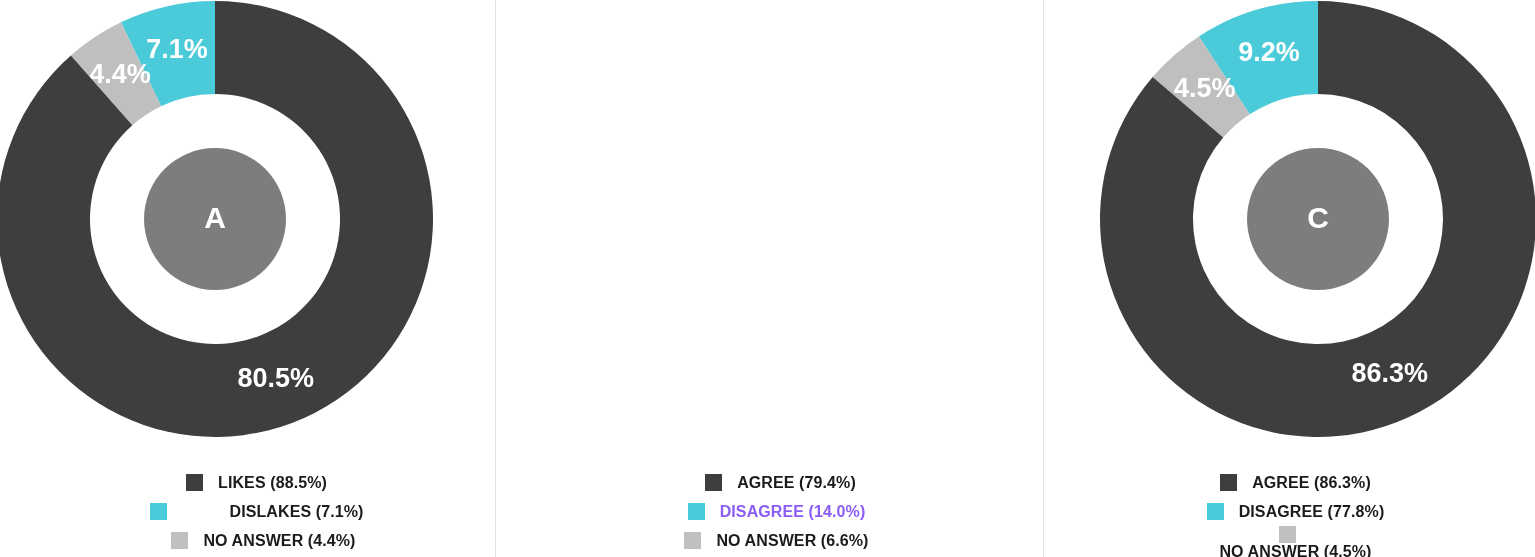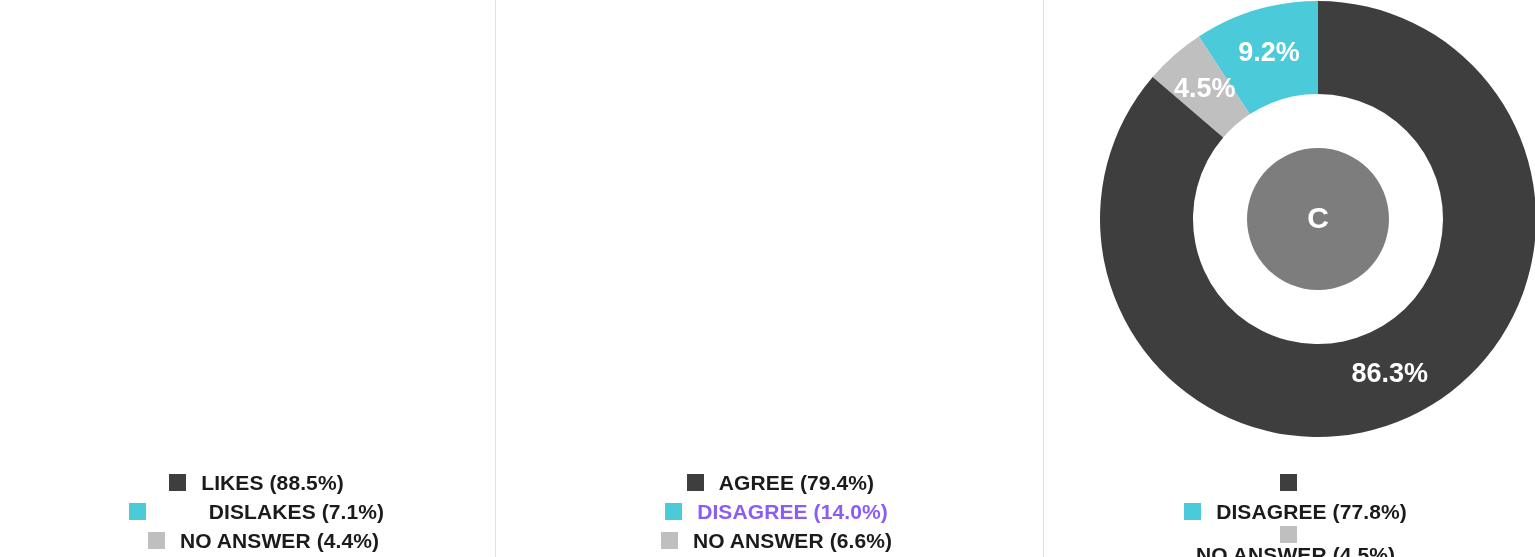--- a/index.html
+++ b/index.html
@@ -83,32 +83,44 @@
   .legend-swatch {
     width: 17px;
     height: 17px;
     flex: 0 0 17px;
     margin-right: 15px;
   }
 
   .legend-text {
     font-family: "Liberation Sans", sans-serif;
     font-weight: bold;
-    font-size: 21px;
+    font-size: 16px;
     letter-spacing: 0.1px;
     color: #1b1b1b;
   }
 </style>
 </head>
 <body>
 
 <div id="board" style="width: 1535px; height: 557px; background: rgb(255, 255, 255);">
     <div class="divider" style="left: 495px; background: rgb(226, 226, 226);"></div>
     <div class="divider" style="left: 1043px; background: rgb(226, 226, 226);"></div>
     <div class="panel" style="left: 0px; width: 495px;">
+      <div class="donut-wrap" style="width: 495px; height: 460px;">
+        <svg class="donut-svg" width="495" height="460" viewBox="0 0 495 460">
+          <path d="M 215.00 1.00 A 218 218 0 0 0 120.94 22.33 L 161.07 106.23 A 125 125 0 0 1 215.00 94.00 Z" fill="#4bcbd9"></path>
+          <text class="slice-label" x="177.0" y="51.3" font-size="27" fill="#ffffff">7.1%</text>
+          <path d="M 120.94 22.33 A 218 218 0 0 0 70.83 55.48 L 132.34 125.24 A 125 125 0 0 1 161.07 106.23 Z" fill="#bfbfbf"></path>
+          <text class="slice-label" x="120.1" y="75.5" font-size="27" fill="#ffffff">4.4%</text>
+          <path d="M 70.83 55.48 A 218 218 0 1 0 215.00 1.00 L 215.00 94.00 A 125 125 0 1 1 132.34 125.24 Z" fill="#3e3e3e"></path>
+          <text class="slice-label" x="275.8" y="379.9" font-size="27" fill="#ffffff">80.5%</text>
+          <circle cx="215" cy="219" r="71" fill="#7d7d7d"></circle>
+          <text class="center-letter" x="215" y="220" fill="#ffffff">A</text>
+        </svg>
+      </div>
       <div class="legend" style="top: 468px;">
         <div class="legend-row" style="margin-left: 18px;">
           <span class="legend-swatch" style="background: rgb(62, 62, 62);"></span>
           <span class="legend-text" style="color: rgb(27, 27, 27);">LIKES  (88.5%)</span>
         </div>
         <div class="legend-row" style="margin-left: 18px; gap: 48px;">
           <span class="legend-swatch" style="background: rgb(75, 203, 217);"></span>
           <span class="legend-text" style="color: rgb(27, 27, 27);">DISLAKES  (7.1%)</span>
         </div>
         <div class="legend-row" style="margin-left: 32px;">
@@ -142,20 +154,21 @@
           <text class="slice-label" x="160.7" y="89.6" font-size="27" fill="#ffffff">4.5%</text>
           <path d="M 108.68 76.90 A 218 218 0 1 0 274.00 1.00 L 274.00 94.00 A 125 125 0 1 1 179.20 137.52 Z" fill="#3e3e3e"></path>
           <text class="slice-label" x="345.8" y="375.3" font-size="27" fill="#ffffff">86.3%</text>
           <circle cx="274" cy="219" r="71" fill="#7d7d7d"></circle>
           <text class="center-letter" x="274" y="220" fill="#ffffff">C</text>
         </svg>
       </div>
       <div class="legend" style="top: 468px;">
         <div class="legend-row" style="margin-left: 12px;">
           <span class="legend-swatch" style="background: rgb(62, 62, 62);"></span>
+          <span class="legend-text" style="color: rgb(27, 27, 27);">AGREE  (86.3%)</span>
         </div>
         <div class="legend-row" style="margin-left: 12px;">
           <span class="legend-swatch" style="background: rgb(75, 203, 217);"></span>
           <span class="legend-text" style="color: rgb(27, 27, 27);">DISAGREE  (77.8%)</span>
         </div>
         <div class="legend-row" style="margin-left: 12px; flex-direction: column;">
           <span class="legend-swatch" style="background: rgb(191, 191, 191);"></span>
           <span class="legend-text" style="color: rgb(27, 27, 27);">NO ANSWER  (4.5%)</span>
         </div>
       </div>

